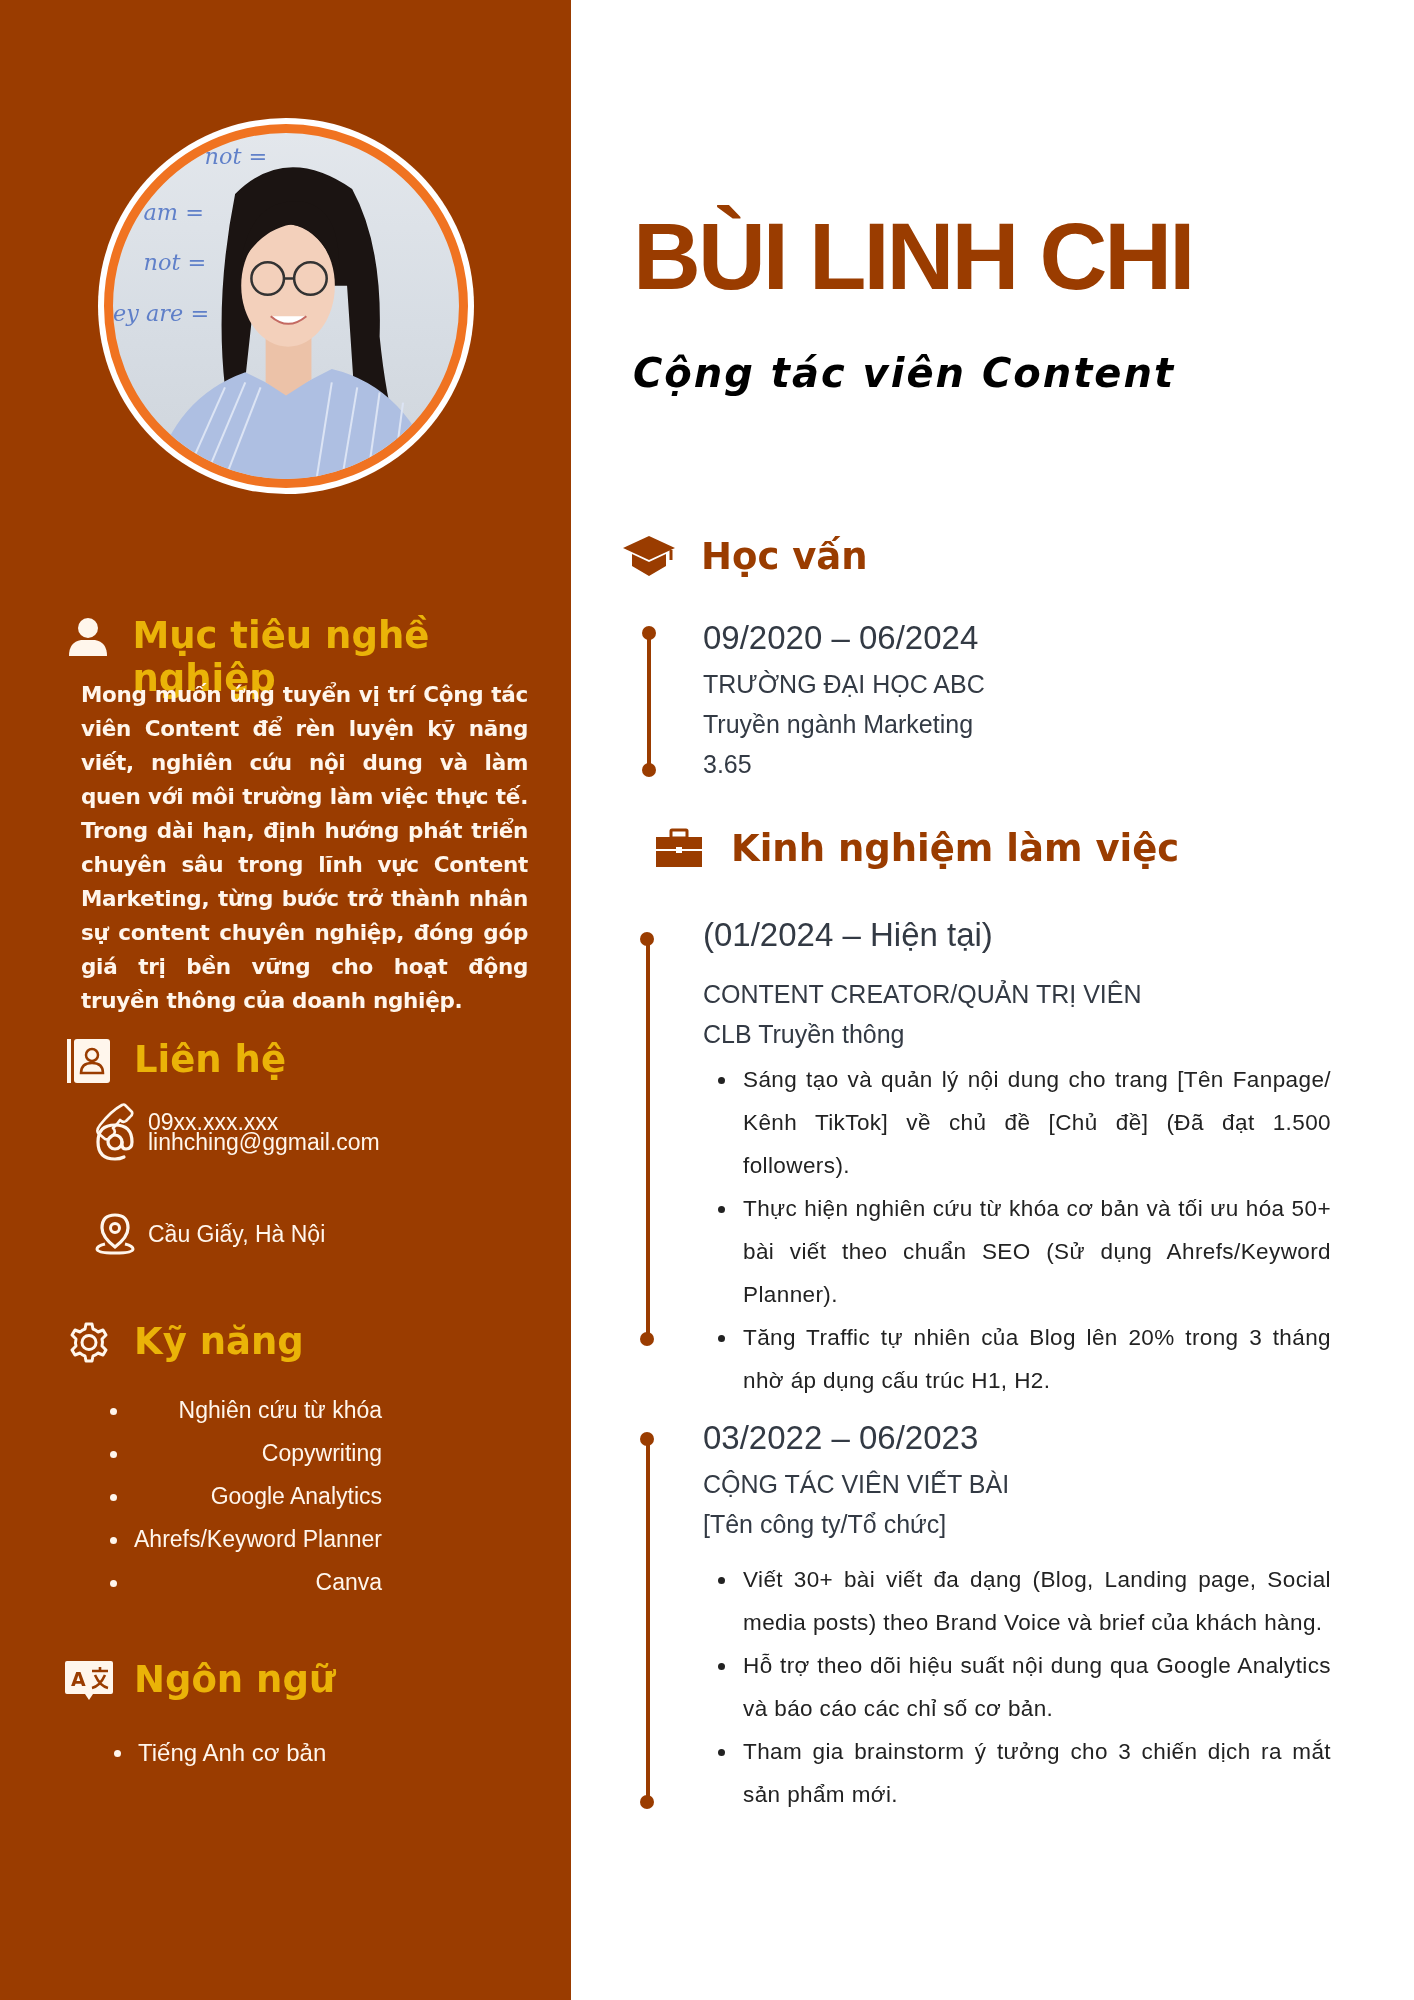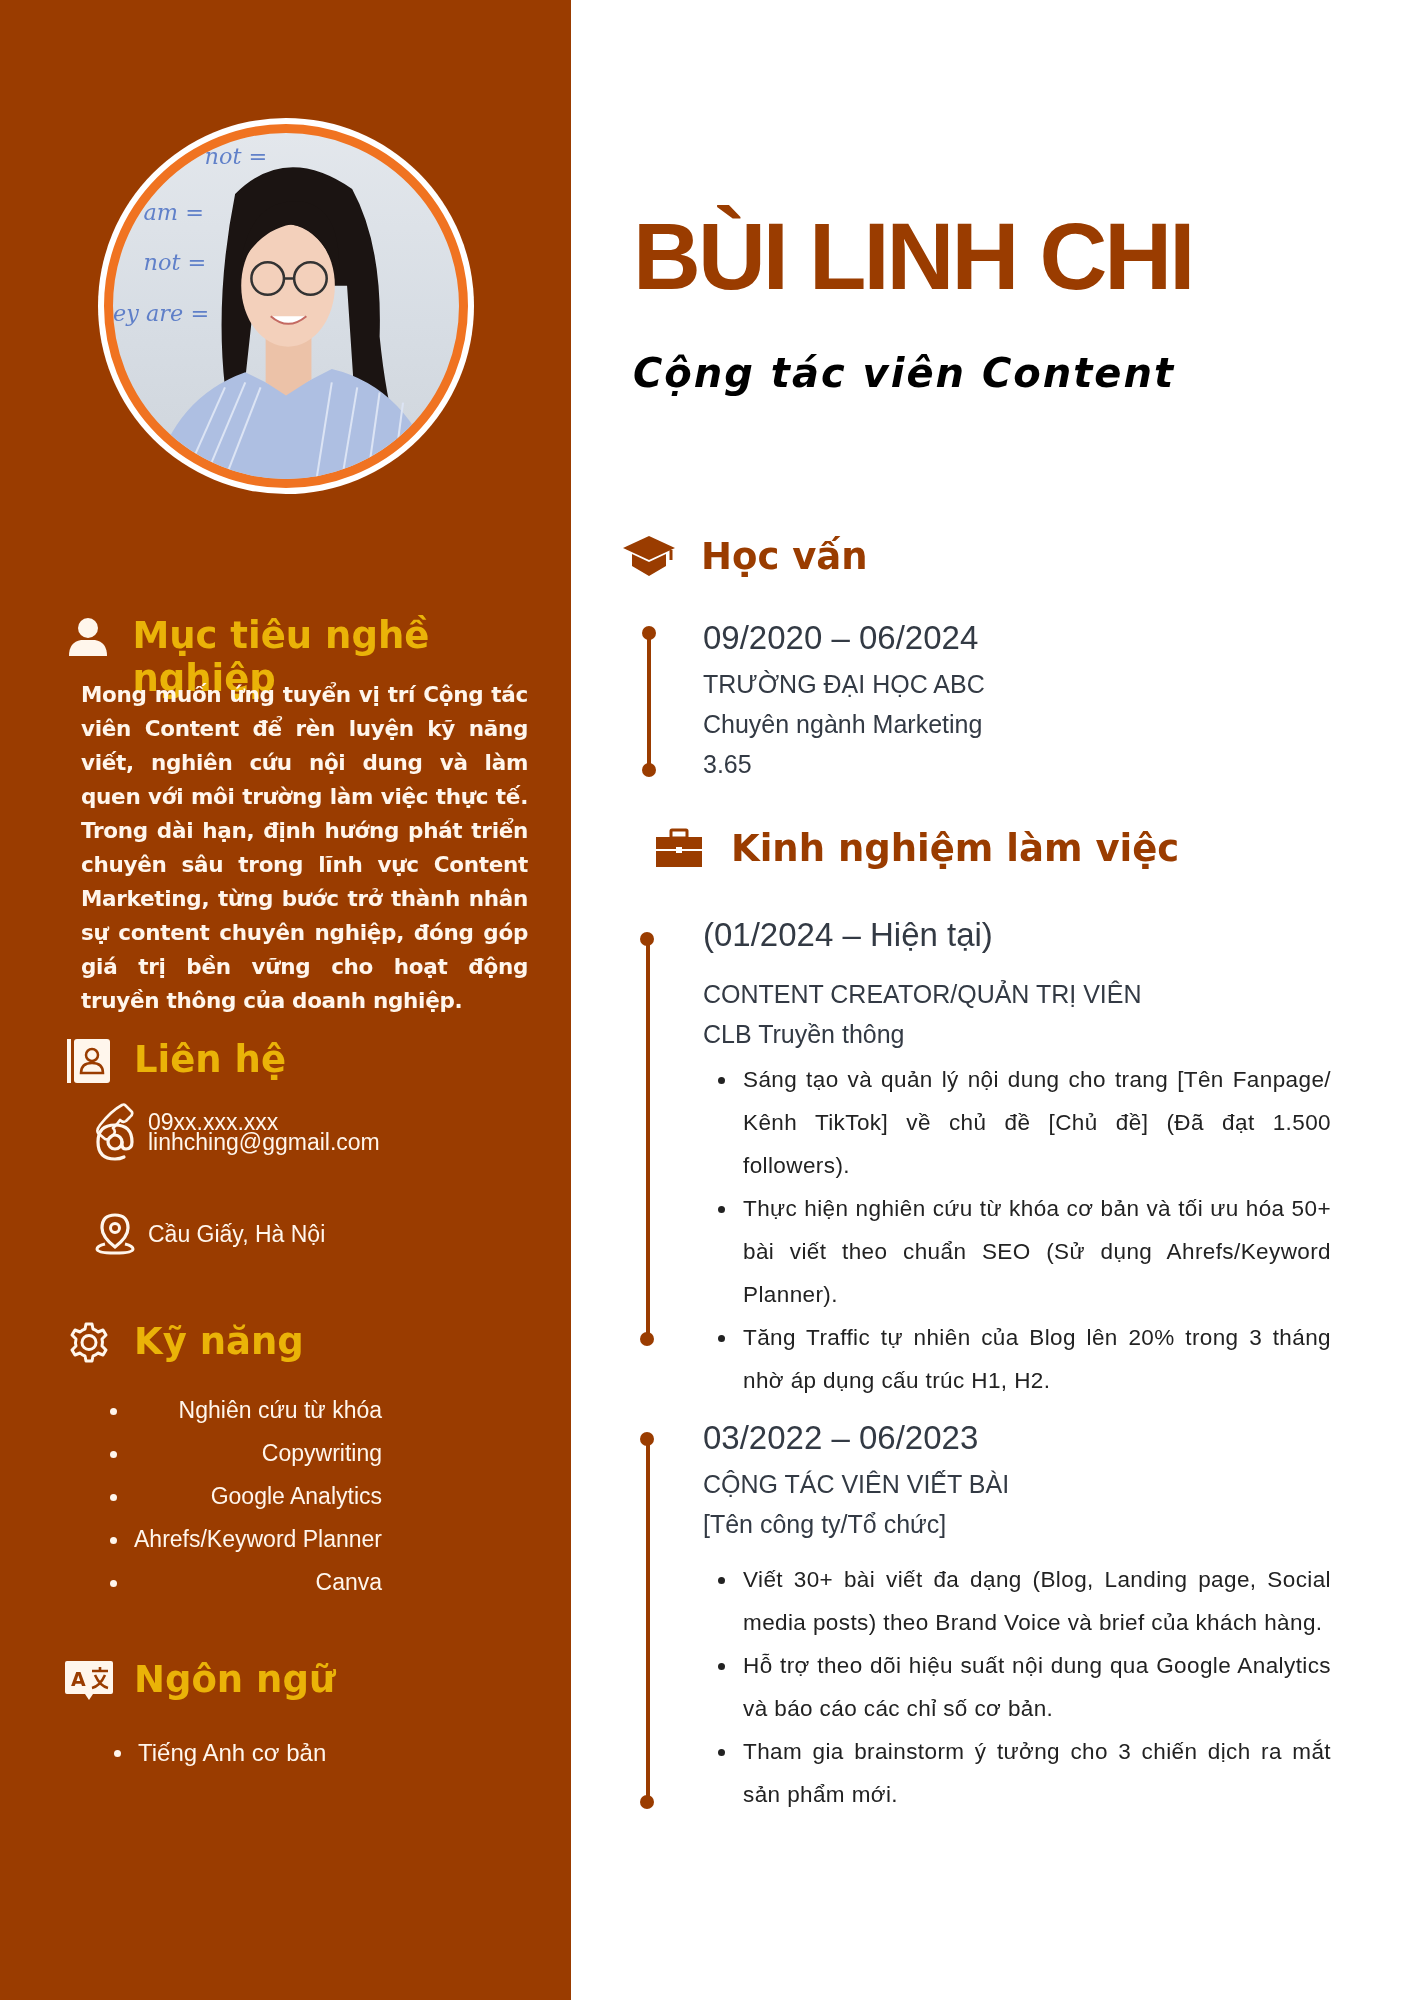--- a/index.html
+++ b/index.html
@@ -225,21 +225,21 @@
     <span>Học vấn</span>
   </div>
 
   <div class="tl-line" style="left:647px; top:632px; height:140px;"></div>
   <div class="tl-dot" style="left:642px; top:626px;"></div>
   <div class="tl-dot" style="left:642px; top:763px;"></div>
 
   <div class="entry" style="top:618px;">
     <div class="date">09/2020 – 06/2024</div>
     <div class="line" style="margin-top:6px;">TRƯỜNG ĐẠI HỌC ABC</div>
-    <div class="line">Chuyên ngành Marketing</div>
+    <div class="line">Truyền ngành Marketing</div>
     <div class="line">3.65</div>
   </div>
 
   <div class="main-heading" style="left:651px; top:824px;">
     <span class="icon">
       <svg width="48" height="40" viewBox="0 0 48 40">
         <rect x="16" y="2" width="16" height="8" rx="1" fill="none" stroke="#9a3c00" stroke-width="3"></rect>
         <rect x="1" y="9" width="46" height="12" fill="#9a3c00"></rect>
         <rect x="1" y="23" width="46" height="16" fill="#9a3c00"></rect>
         <rect x="21" y="19" width="6" height="6" fill="#ffffff"></rect>

